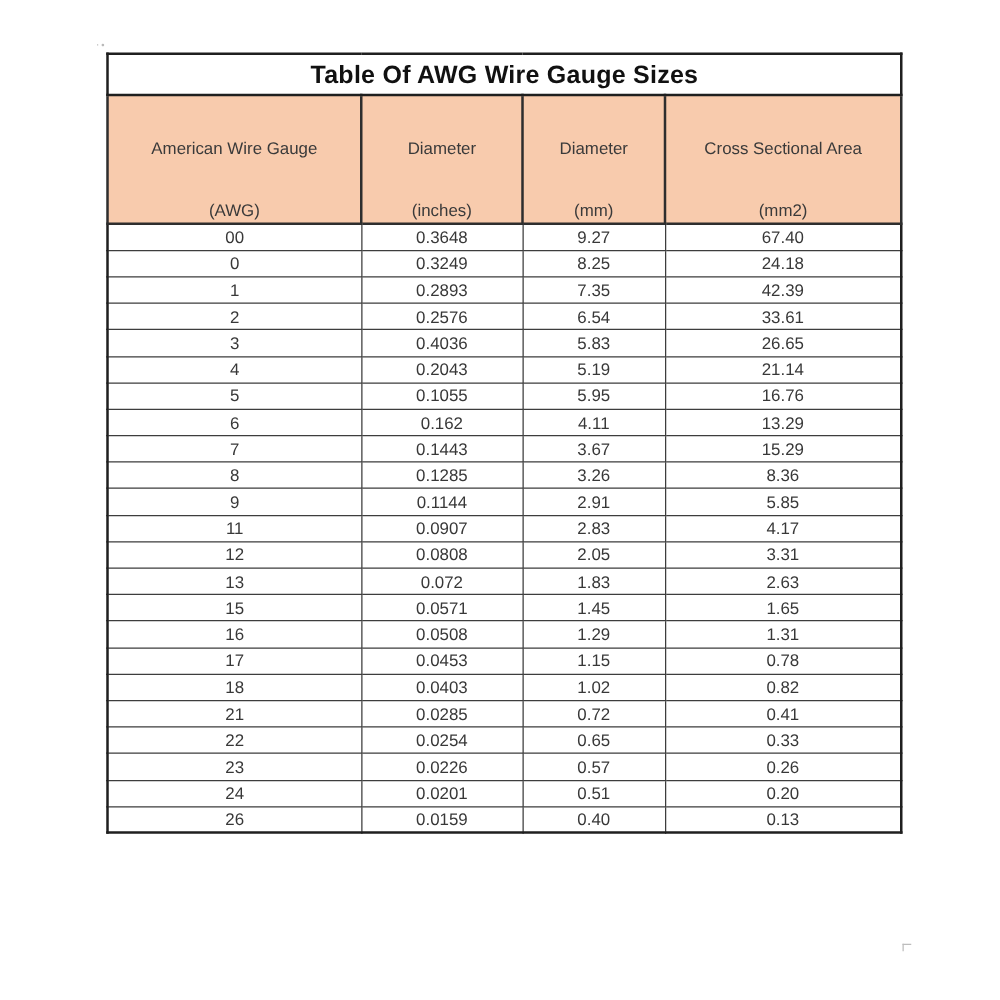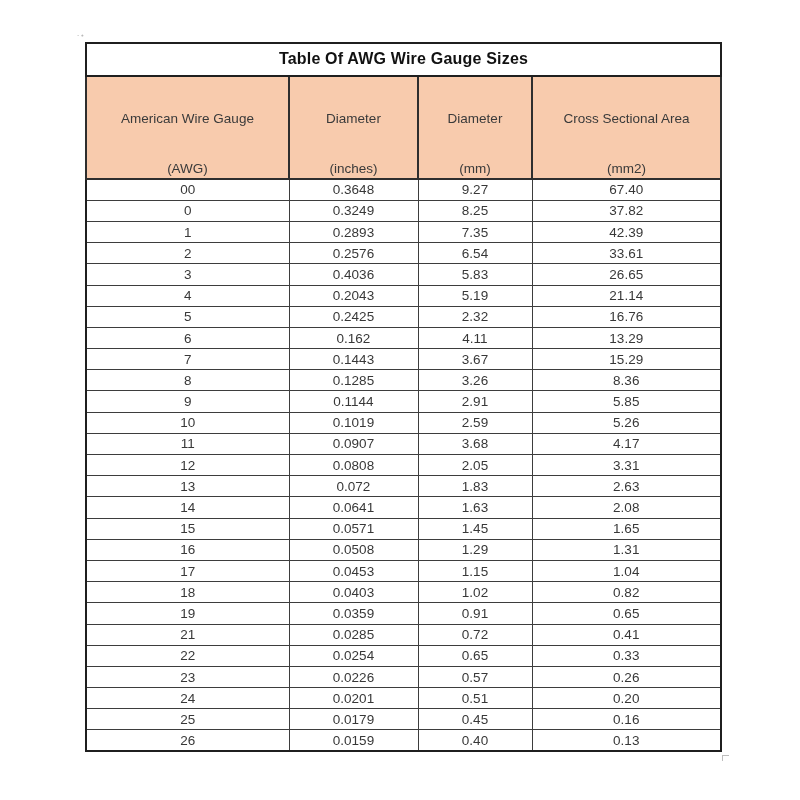--- a/index.html
+++ b/index.html
@@ -24,21 +24,21 @@
   }
   table.awg col.c1 { width: 203px; }
   table.awg col.c2 { width: 129px; }
   table.awg col.c3 { width: 114px; }
   table.awg col.c4 { width: 189px; }
 
   .title-cell {
     height: 33px;
     text-align: center;
     vertical-align: middle;
-    font-size: 16px;
+    font-size: 20px;
     font-weight: bold;
     color: #111111;
     border: 2px solid #1f1f1f;
     background: #ffffff;
     letter-spacing: 0.2px;
   }
   thead th {
     background: #f8cbad;
     border: 2px solid #2e2e2e;
     height: 41px;
@@ -118,21 +118,21 @@
         <tr>
           <td>00</td>
           <td>0.3648</td>
           <td>9.27</td>
           <td>67.40</td>
         </tr>
         <tr>
           <td>0</td>
           <td>0.3249</td>
           <td>8.25</td>
-          <td>37.82</td>
+          <td>24.18</td>
         </tr>
         <tr>
           <td>1</td>
           <td>0.2893</td>
           <td>7.35</td>
           <td>42.39</td>
         </tr>
         <tr>
           <td>2</td>
           <td>0.2576</td>
@@ -146,22 +146,22 @@
           <td>26.65</td>
         </tr>
         <tr>
           <td>4</td>
           <td>0.2043</td>
           <td>5.19</td>
           <td>21.14</td>
         </tr>
         <tr>
           <td>5</td>
-          <td>0.2425</td>
-          <td>2.32</td>
+          <td>0.1055</td>
+          <td>5.95</td>
           <td>16.76</td>
         </tr>
         <tr>
           <td>6</td>
           <td>0.162</td>
           <td>4.11</td>
           <td>13.29</td>
         </tr>
         <tr>
           <td>7</td>
@@ -175,80 +175,62 @@
           <td>3.26</td>
           <td>8.36</td>
         </tr>
         <tr>
           <td>9</td>
           <td>0.1144</td>
           <td>2.91</td>
           <td>5.85</td>
         </tr>
         <tr>
-          <td>10</td>
-          <td>0.1019</td>
-          <td>2.59</td>
-          <td>5.26</td>
-        </tr>
-        <tr>
           <td>11</td>
           <td>0.0907</td>
-          <td>3.68</td>
+          <td>2.83</td>
           <td>4.17</td>
         </tr>
         <tr>
           <td>12</td>
           <td>0.0808</td>
           <td>2.05</td>
           <td>3.31</td>
         </tr>
         <tr>
           <td>13</td>
           <td>0.072</td>
           <td>1.83</td>
           <td>2.63</td>
         </tr>
         <tr>
-          <td>14</td>
-          <td>0.0641</td>
-          <td>1.63</td>
-          <td>2.08</td>
-        </tr>
-        <tr>
           <td>15</td>
           <td>0.0571</td>
           <td>1.45</td>
           <td>1.65</td>
         </tr>
         <tr>
           <td>16</td>
           <td>0.0508</td>
           <td>1.29</td>
           <td>1.31</td>
         </tr>
         <tr>
           <td>17</td>
           <td>0.0453</td>
           <td>1.15</td>
-          <td>1.04</td>
+          <td>0.78</td>
         </tr>
         <tr>
           <td>18</td>
           <td>0.0403</td>
           <td>1.02</td>
           <td>0.82</td>
         </tr>
         <tr>
-          <td>19</td>
-          <td>0.0359</td>
-          <td>0.91</td>
-          <td>0.65</td>
-        </tr>
-        <tr>
           <td>21</td>
           <td>0.0285</td>
           <td>0.72</td>
           <td>0.41</td>
         </tr>
         <tr>
           <td>22</td>
           <td>0.0254</td>
           <td>0.65</td>
           <td>0.33</td>
@@ -259,26 +241,20 @@
           <td>0.57</td>
           <td>0.26</td>
         </tr>
         <tr>
           <td>24</td>
           <td>0.0201</td>
           <td>0.51</td>
           <td>0.20</td>
         </tr>
         <tr>
-          <td>25</td>
-          <td>0.0179</td>
-          <td>0.45</td>
-          <td>0.16</td>
-        </tr>
-        <tr>
           <td>26</td>
           <td>0.0159</td>
           <td>0.40</td>
           <td>0.13</td>
         </tr>
       </tbody>
   </table>
 </div>
 
 <div class="artifact br"></div>

